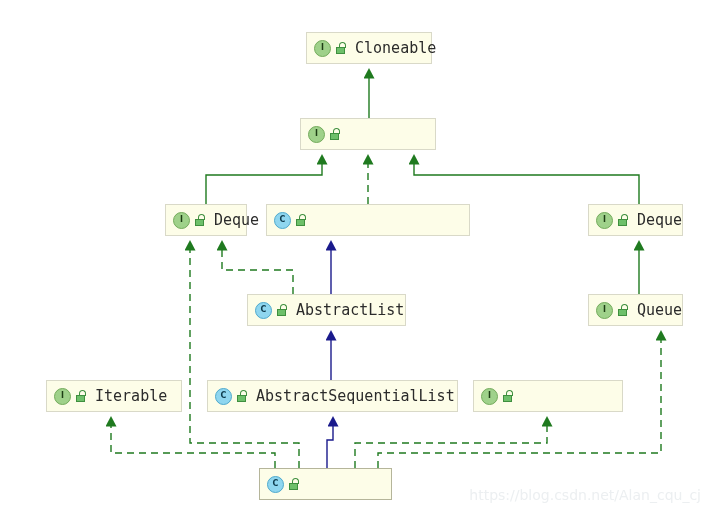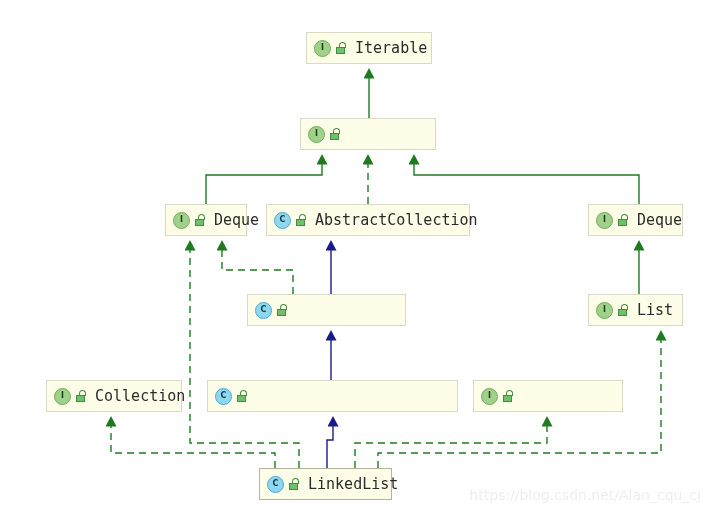--- a/index.html
+++ b/index.html
@@ -156,124 +156,124 @@
   </svg>
 
   <div class="node" style="left:306px;top:32px;width:126px;">
     <span class="icons">
       <span class="badge iface">I</span>
       <span class="vis">
           <span class="shackle"></span>
           <span class="body"></span>
         </span>
     </span>
+    <span class="label">Cloneable</span>
+  </div>
+
+  <div class="node" style="left:300px;top:118px;width:136px;">
+    <span class="icons">
+      <span class="badge iface">I</span>
+      <span class="vis">
+          <span class="shackle"></span>
+          <span class="body"></span>
+        </span>
+    </span>
+  </div>
+
+  <div class="node" style="left:165px;top:204px;width:82px;">
+    <span class="icons">
+      <span class="badge iface">I</span>
+      <span class="vis">
+          <span class="shackle"></span>
+          <span class="body"></span>
+        </span>
+    </span>
+    <span class="label">Deque</span>
+  </div>
+
+  <div class="node" style="left:266px;top:204px;width:204px;">
+    <span class="icons">
+      <span class="badge cls">C</span>
+      <span class="vis">
+          <span class="shackle"></span>
+          <span class="body"></span>
+        </span>
+    </span>
+  </div>
+
+  <div class="node" style="left:588px;top:204px;width:95px;">
+    <span class="icons">
+      <span class="badge iface">I</span>
+      <span class="vis">
+          <span class="shackle"></span>
+          <span class="body"></span>
+        </span>
+    </span>
+    <span class="label">Deque</span>
+  </div>
+
+  <div class="node" style="left:247px;top:294px;width:159px;">
+    <span class="icons">
+      <span class="badge cls">C</span>
+      <span class="vis">
+          <span class="shackle"></span>
+          <span class="body"></span>
+        </span>
+    </span>
+    <span class="label">AbstractList</span>
+  </div>
+
+  <div class="node" style="left:588px;top:294px;width:95px;">
+    <span class="icons">
+      <span class="badge iface">I</span>
+      <span class="vis">
+          <span class="shackle"></span>
+          <span class="body"></span>
+        </span>
+    </span>
+    <span class="label">Queue</span>
+  </div>
+
+  <div class="node" style="left:46px;top:380px;width:136px;">
+    <span class="icons">
+      <span class="badge iface">I</span>
+      <span class="vis">
+          <span class="shackle"></span>
+          <span class="body"></span>
+        </span>
+    </span>
     <span class="label">Iterable</span>
   </div>
 
-  <div class="node" style="left:300px;top:118px;width:136px;">
-    <span class="icons">
-      <span class="badge iface">I</span>
-      <span class="vis">
-          <span class="shackle"></span>
-          <span class="body"></span>
-        </span>
-    </span>
-  </div>
-
-  <div class="node" style="left:165px;top:204px;width:82px;">
-    <span class="icons">
-      <span class="badge iface">I</span>
-      <span class="vis">
-          <span class="shackle"></span>
-          <span class="body"></span>
-        </span>
-    </span>
-    <span class="label">Deque</span>
-  </div>
-
-  <div class="node" style="left:266px;top:204px;width:204px;">
-    <span class="icons">
-      <span class="badge cls">C</span>
-      <span class="vis">
-          <span class="shackle"></span>
-          <span class="body"></span>
-        </span>
-    </span>
-    <span class="label">AbstractCollection</span>
-  </div>
-
-  <div class="node" style="left:588px;top:204px;width:95px;">
-    <span class="icons">
-      <span class="badge iface">I</span>
-      <span class="vis">
-          <span class="shackle"></span>
-          <span class="body"></span>
-        </span>
-    </span>
-    <span class="label">Deque</span>
-  </div>
-
-  <div class="node" style="left:247px;top:294px;width:159px;">
-    <span class="icons">
-      <span class="badge cls">C</span>
-      <span class="vis">
-          <span class="shackle"></span>
-          <span class="body"></span>
-        </span>
-    </span>
-  </div>
-
-  <div class="node" style="left:588px;top:294px;width:95px;">
-    <span class="icons">
-      <span class="badge iface">I</span>
-      <span class="vis">
-          <span class="shackle"></span>
-          <span class="body"></span>
-        </span>
-    </span>
-    <span class="label">List</span>
-  </div>
-
-  <div class="node" style="left:46px;top:380px;width:136px;">
-    <span class="icons">
-      <span class="badge iface">I</span>
-      <span class="vis">
-          <span class="shackle"></span>
-          <span class="body"></span>
-        </span>
-    </span>
-    <span class="label">Collection</span>
-  </div>
-
   <div class="node" style="left:207px;top:380px;width:251px;">
     <span class="icons">
       <span class="badge cls">C</span>
       <span class="vis">
           <span class="shackle"></span>
           <span class="body"></span>
         </span>
     </span>
+    <span class="label">AbstractSequentialList</span>
   </div>
 
   <div class="node" style="left:473px;top:380px;width:150px;">
     <span class="icons">
       <span class="badge iface">I</span>
       <span class="vis">
           <span class="shackle"></span>
           <span class="body"></span>
         </span>
     </span>
   </div>
 
   <div class="node selected" style="left:259px;top:468px;width:133px;">
     <span class="icons">
       <span class="badge cls">C</span>
       <span class="vis">
           <span class="shackle"></span>
           <span class="body"></span>
         </span>
     </span>
-    <span class="label">LinkedList</span>
   </div>
 
   <div class="watermark">https://blog.csdn.net/Alan_cqu_cj</div>
 
 </div>
 
 </body></html>

